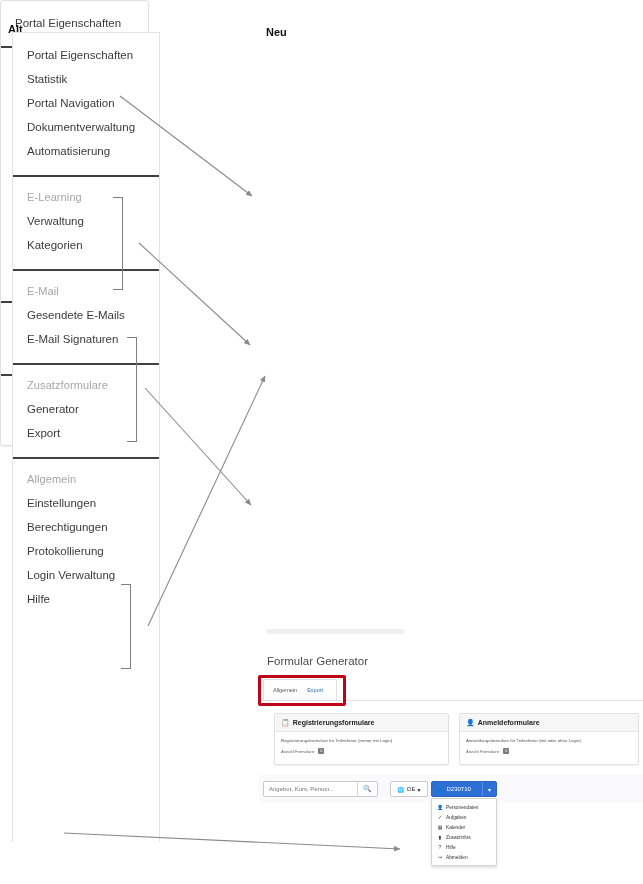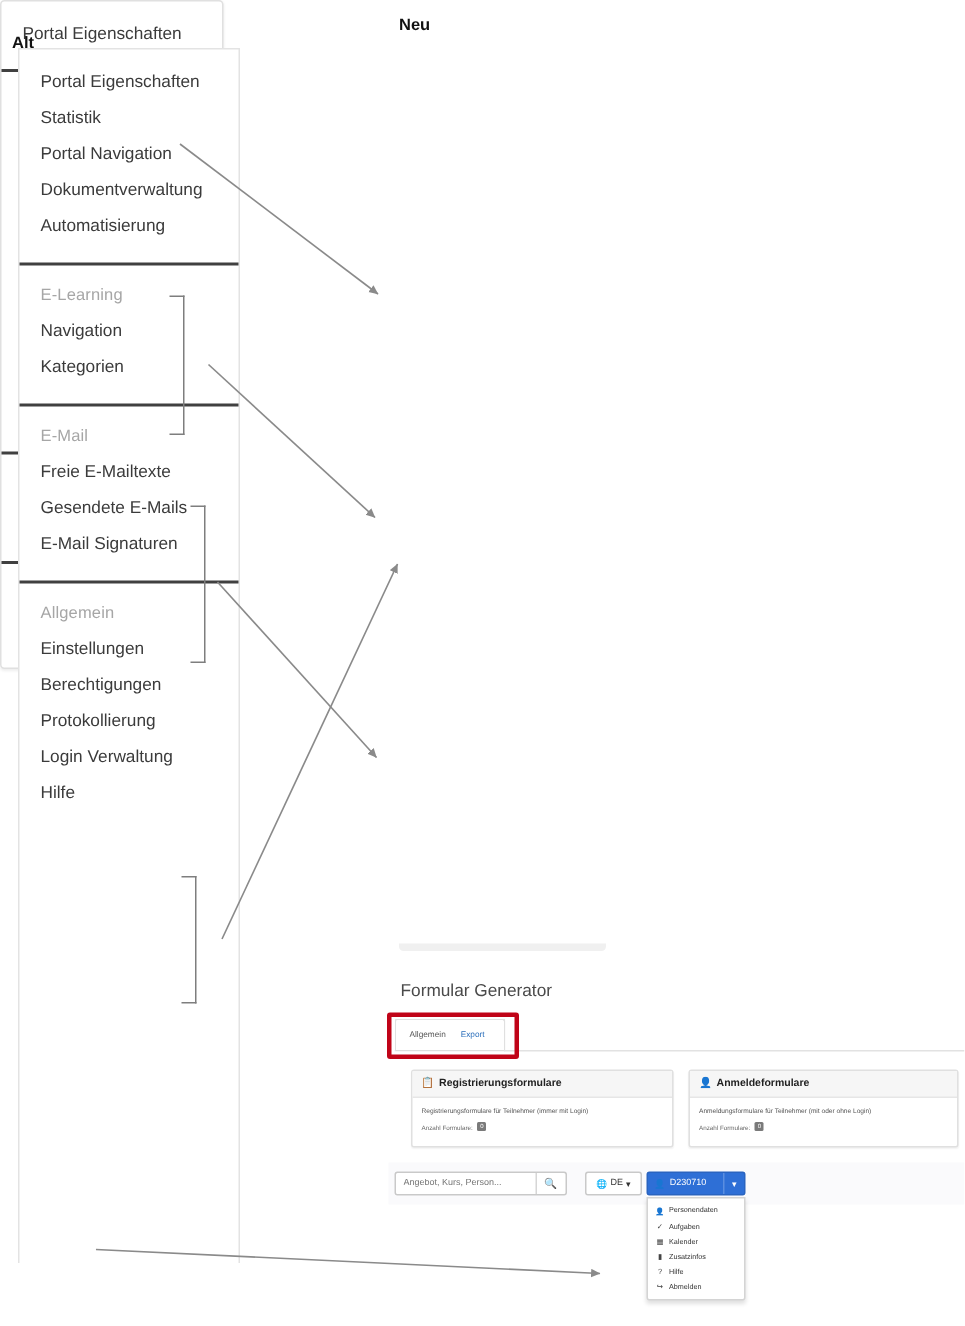--- a/index.html
+++ b/index.html
@@ -11,21 +11,21 @@
     position:relative;
     overflow:hidden;
   }
   .col-title{
     position:absolute;
     font-size:11px;
     font-weight:bold;
     color:#111;
   }
   #title-alt{left:8px;top:23px;}
-  #title-neu{left:266px;top:11px;}
+  #title-neu{left:266px;top:26px;}
 
   
   .panel{
     position:absolute;
     background:#fff;
     border:1px solid #e3e3e3;
     box-sizing:border-box;
   }
   #alt-panel{
     left:12px;top:32px;width:148px;height:810px;
@@ -247,32 +247,36 @@
   <div class="nav-group">
     <div class="nav-item">Portal Eigenschaften</div>
     <div class="nav-item">Statistik</div>
     <div class="nav-item">Portal Navigation</div>
     <div class="nav-item">Dokumentverwaltung</div>
     <div class="nav-item">Automatisierung</div>
   </div>
 
   <div class="nav-group">
     <div class="nav-head">E-Learning</div>
-    <div class="nav-item">Navigation</div>
+    <div class="nav-item">Verwaltung</div>
     <div class="nav-item">Kategorien</div>
   </div>
 
   <div class="nav-group">
     <div class="nav-head">E-Mail</div>
-    <div class="nav-item">Freie E-Mailtexte</div>
     <div class="nav-item">Gesendete E-Mails</div>
     <div class="nav-item">E-Mail Signaturen</div>
   </div>
 
 
+  <div class="nav-group">
+    <div class="nav-head">Zusatzformulare</div>
+    <div class="nav-item">Generator</div>
+    <div class="nav-item">Export</div>
+  </div>
 
   <div class="nav-group">
     <div class="nav-head">Allgemein</div>
     <div class="nav-item">Einstellungen</div>
     <div class="nav-item">Berechtigungen</div>
     <div class="nav-item">Protokollierung</div>
     <div class="nav-item">Login Verwaltung</div>
     <div class="nav-item">Hilfe</div>
   </div>
 </div>

